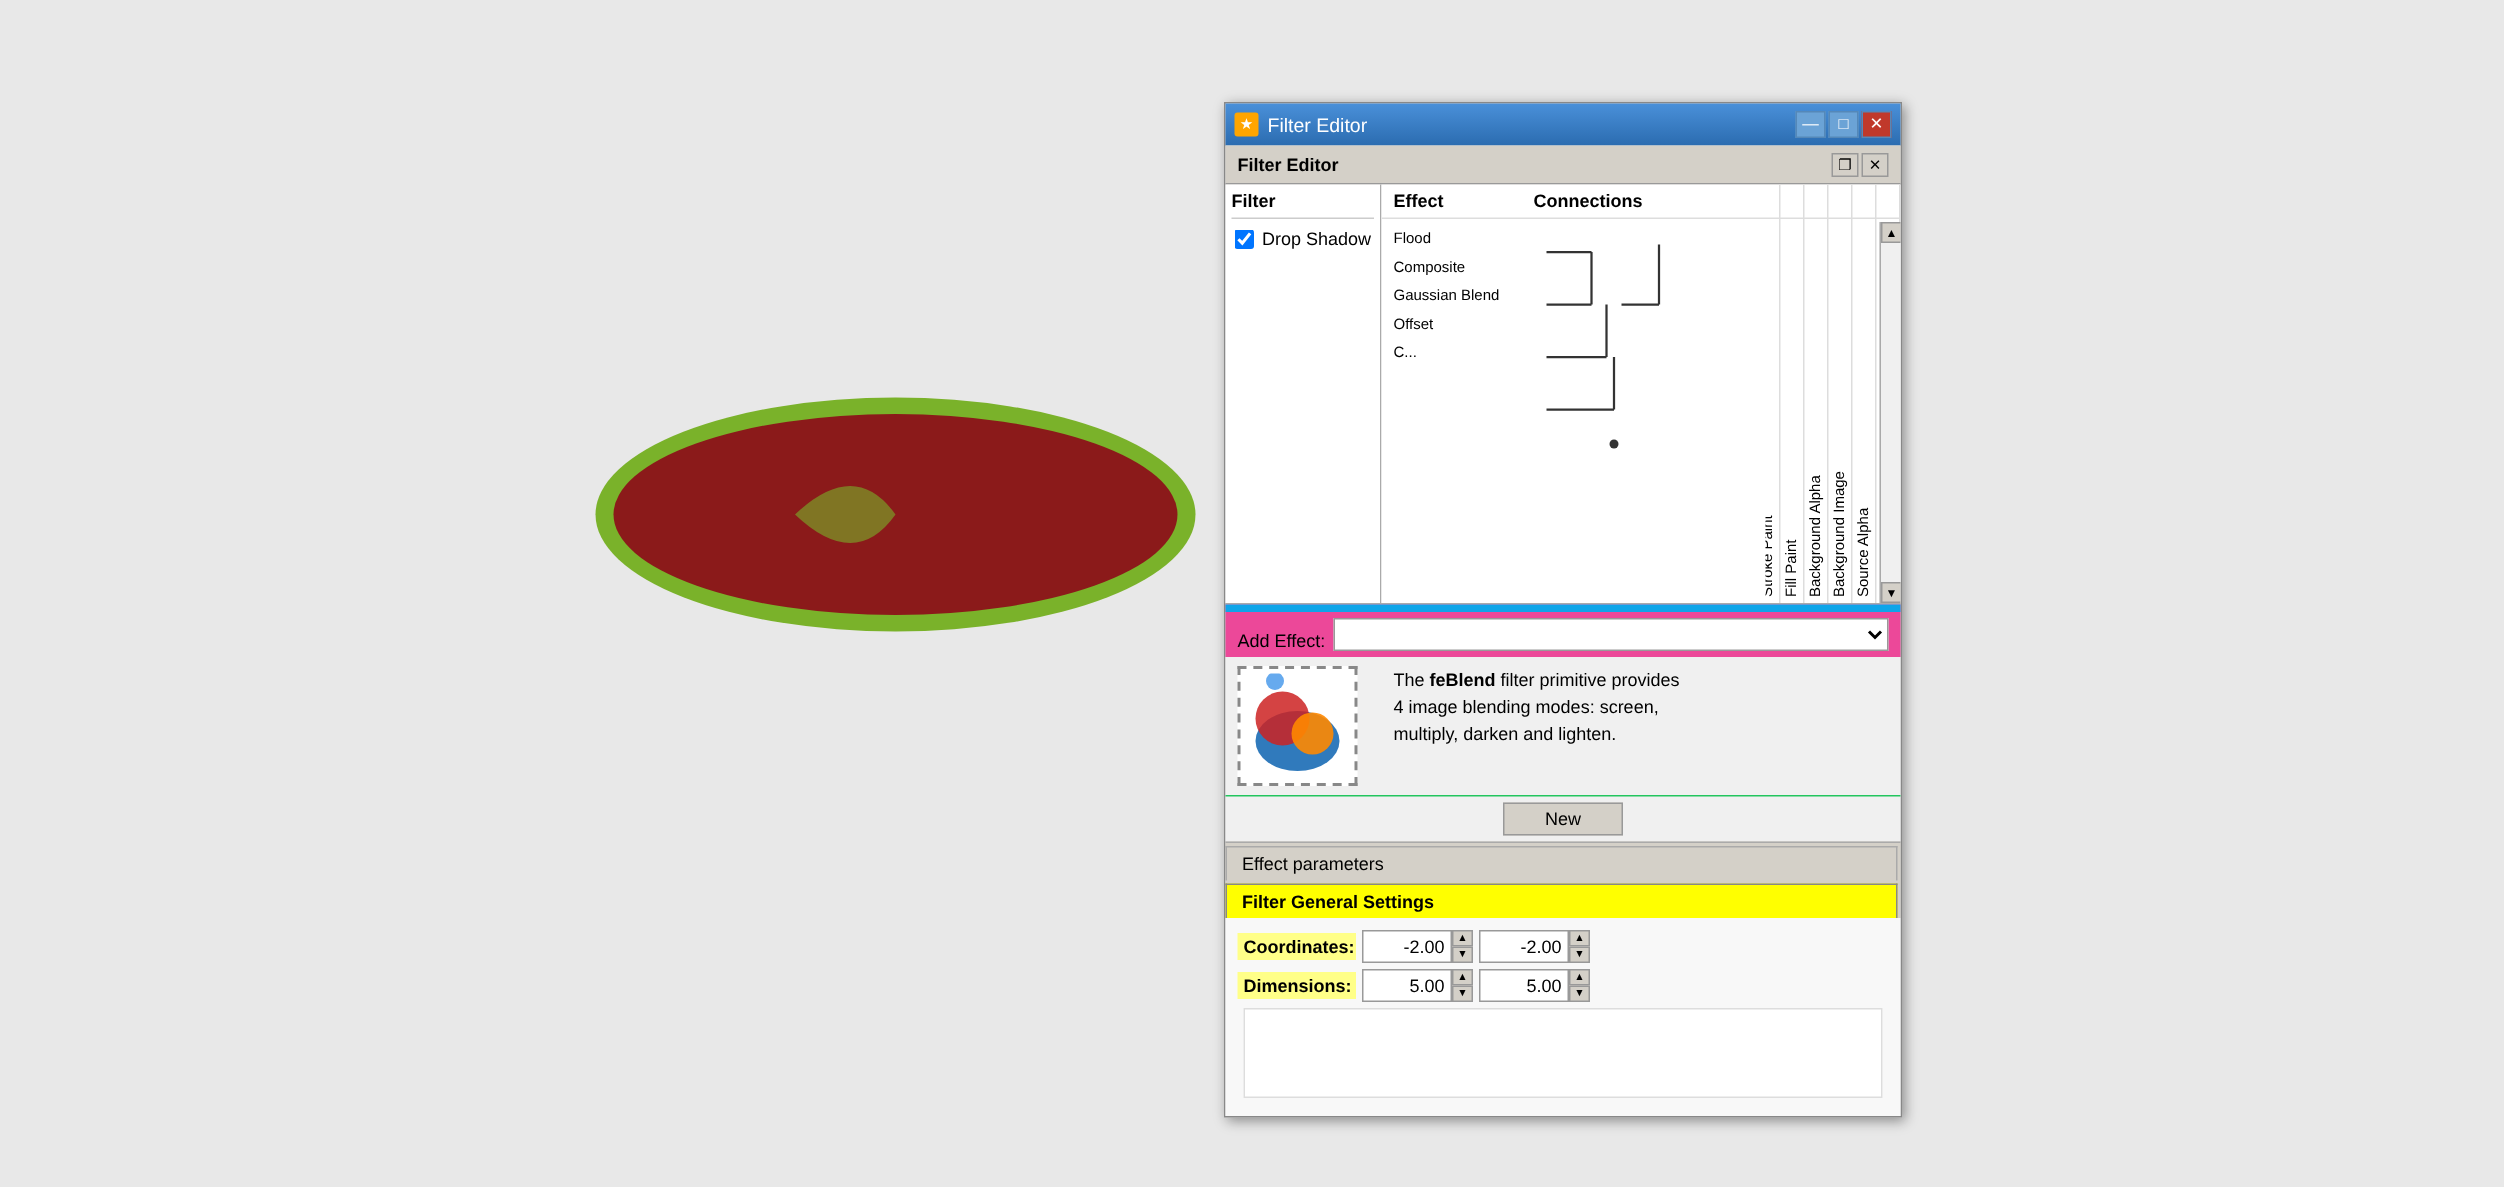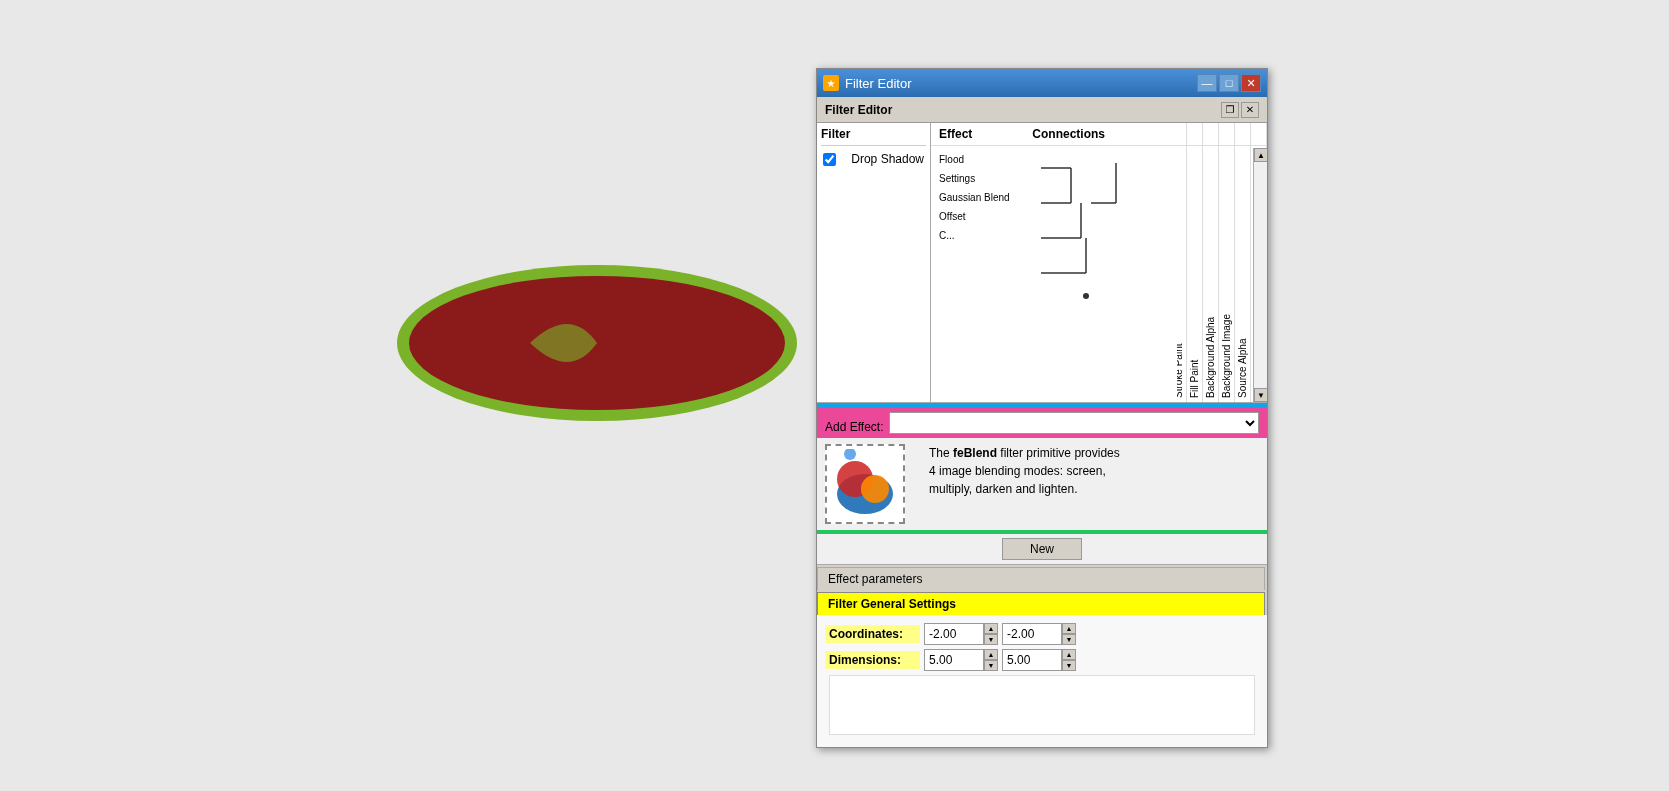--- a/index.html
+++ b/index.html
@@ -139,21 +139,21 @@
 
     
     .filter-effect-area {
       display: flex;
       height: 280px;
       border-bottom: 1px solid #aaa;
     }
 
     
     .filter-list {
-      width: 114px;
+      width: 104px;
       border-right: 1px solid #aaa;
       background: #fff;
       padding: 4px;
     }
 
     .filter-list-header {
       font-size: 12px;
       font-weight: bold;
       color: #000;
       padding-bottom: 4px;
@@ -325,21 +325,21 @@
       color: #000;
       line-height: 1.5;
     }
 
     
     .new-btn-row {
       display: flex;
       justify-content: center;
       padding: 4px 8px;
       background: #f0f0f0;
-      border-top: 4px solid #22c55e;
+      border-top: 1px solid #22c55e;
     }
 
     .new-button {
       width: 80px;
       height: 22px;
       background: #d4d0c8;
       border: 1px solid #999;
       font-size: 12px;
       cursor: pointer;
       display: flex;
@@ -380,40 +380,40 @@
     }
 
     .form-row {
       display: flex;
       align-items: center;
       margin-bottom: 4px;
       gap: 4px;
     }
 
     .form-label {
-      width: 95px;
+      width: 79px;
       font-size: 12px;
       font-weight: bold;
       background: #ffff88;
       padding: 2px 4px;
     }
 
     .form-input-group {
       display: flex;
       align-items: center;
     }
 
     .form-input {
       width: 60px;
       height: 22px;
       border: 1px solid #999;
       background: white;
       font-size: 12px;
       padding: 0 4px;
-      text-align: left;
+      text-align: right;
     }
 
     .spin-btns {
       display: flex;
       flex-direction: column;
       width: 14px;
     }
 
     .spin-btn {
       width: 14px;
@@ -498,21 +498,21 @@
             <div class="rotated-header-item">Stroke Paint</div>
             <div class="rotated-header-item">Fill Paint</div>
             <div class="rotated-header-item">Background Alpha</div>
             <div class="rotated-header-item">Background Image</div>
             <div class="rotated-header-item">Source Alpha</div>
             <div class="rotated-header-item">Source Graphic</div>
           </div>
 
           <div class="effects-list">
             <div class="effect-item">Flood</div>
-            <div class="effect-item">Settings</div>
+            <div class="effect-item">Composite</div>
             <div class="effect-item">Gaussian Blend</div>
             <div class="effect-item">Offset</div>
             <div class="effect-item">C...</div>
           </div>
 
           <svg class="connections-svg">
 
             <line x1="110" y1="20" x2="140" y2="20" stroke="#333" stroke-width="1.5"></line>
             <line x1="140" y1="20" x2="140" y2="55" stroke="#333" stroke-width="1.5"></line>
             <line x1="110" y1="55" x2="140" y2="55" stroke="#333" stroke-width="1.5"></line>

